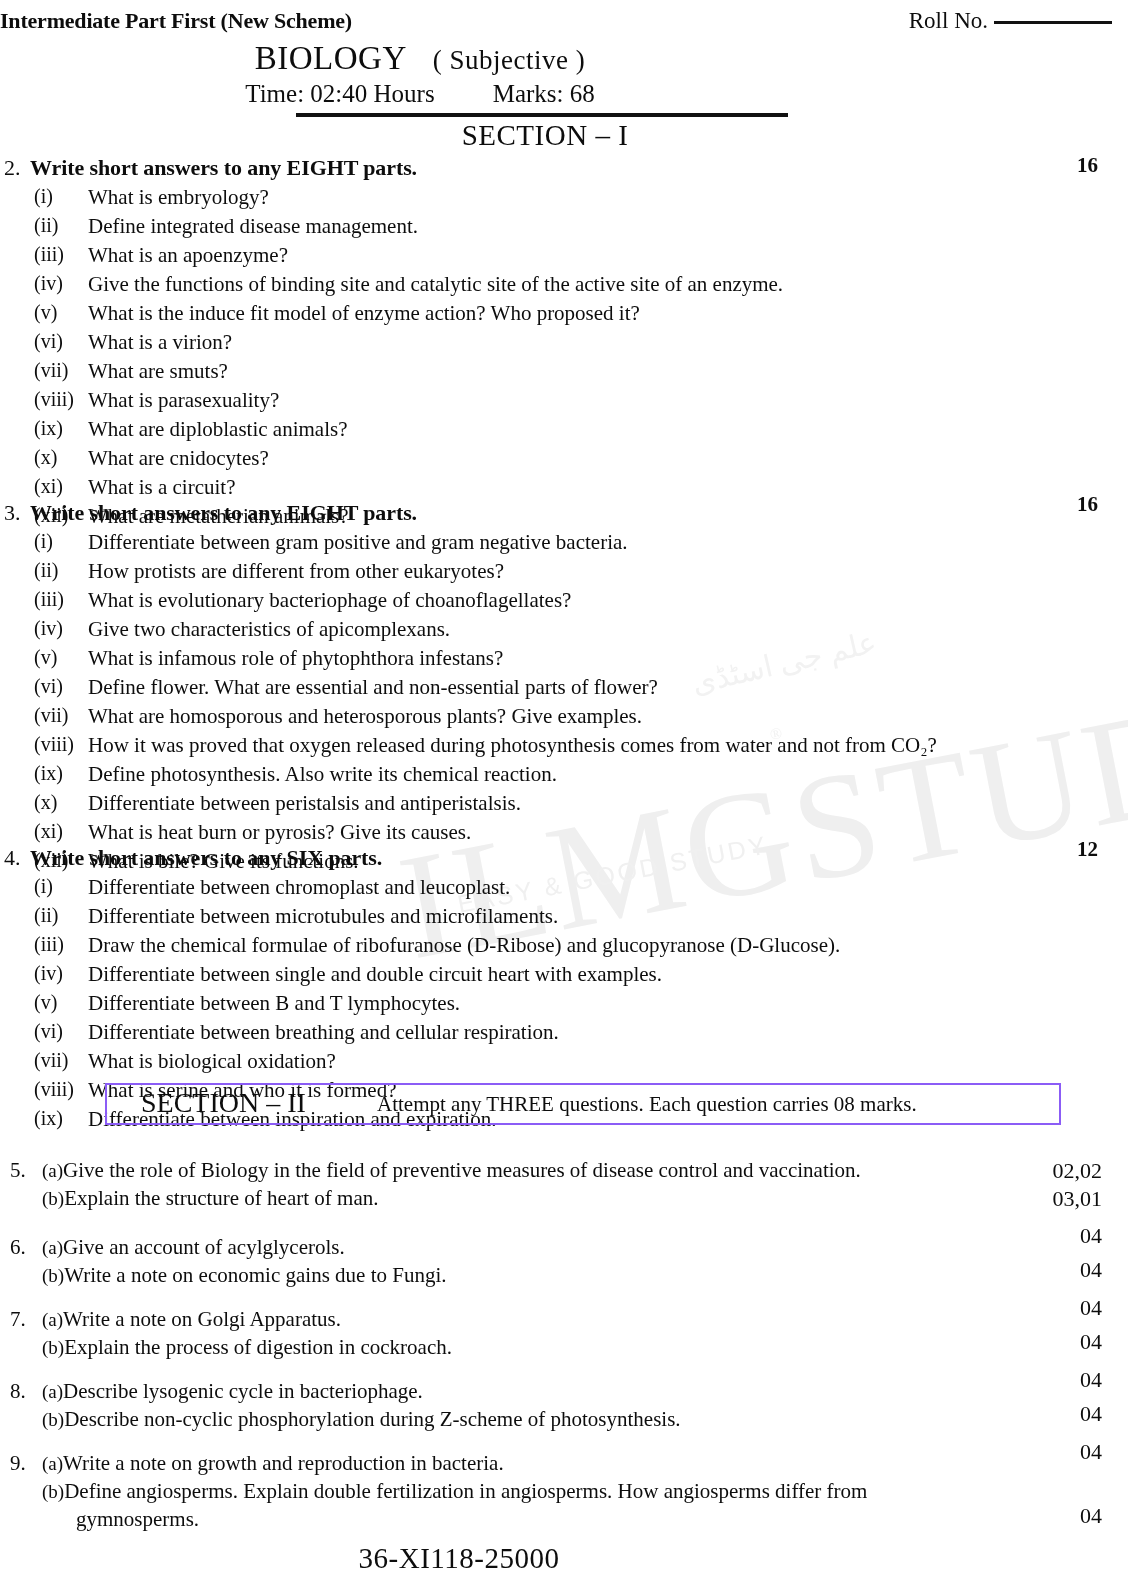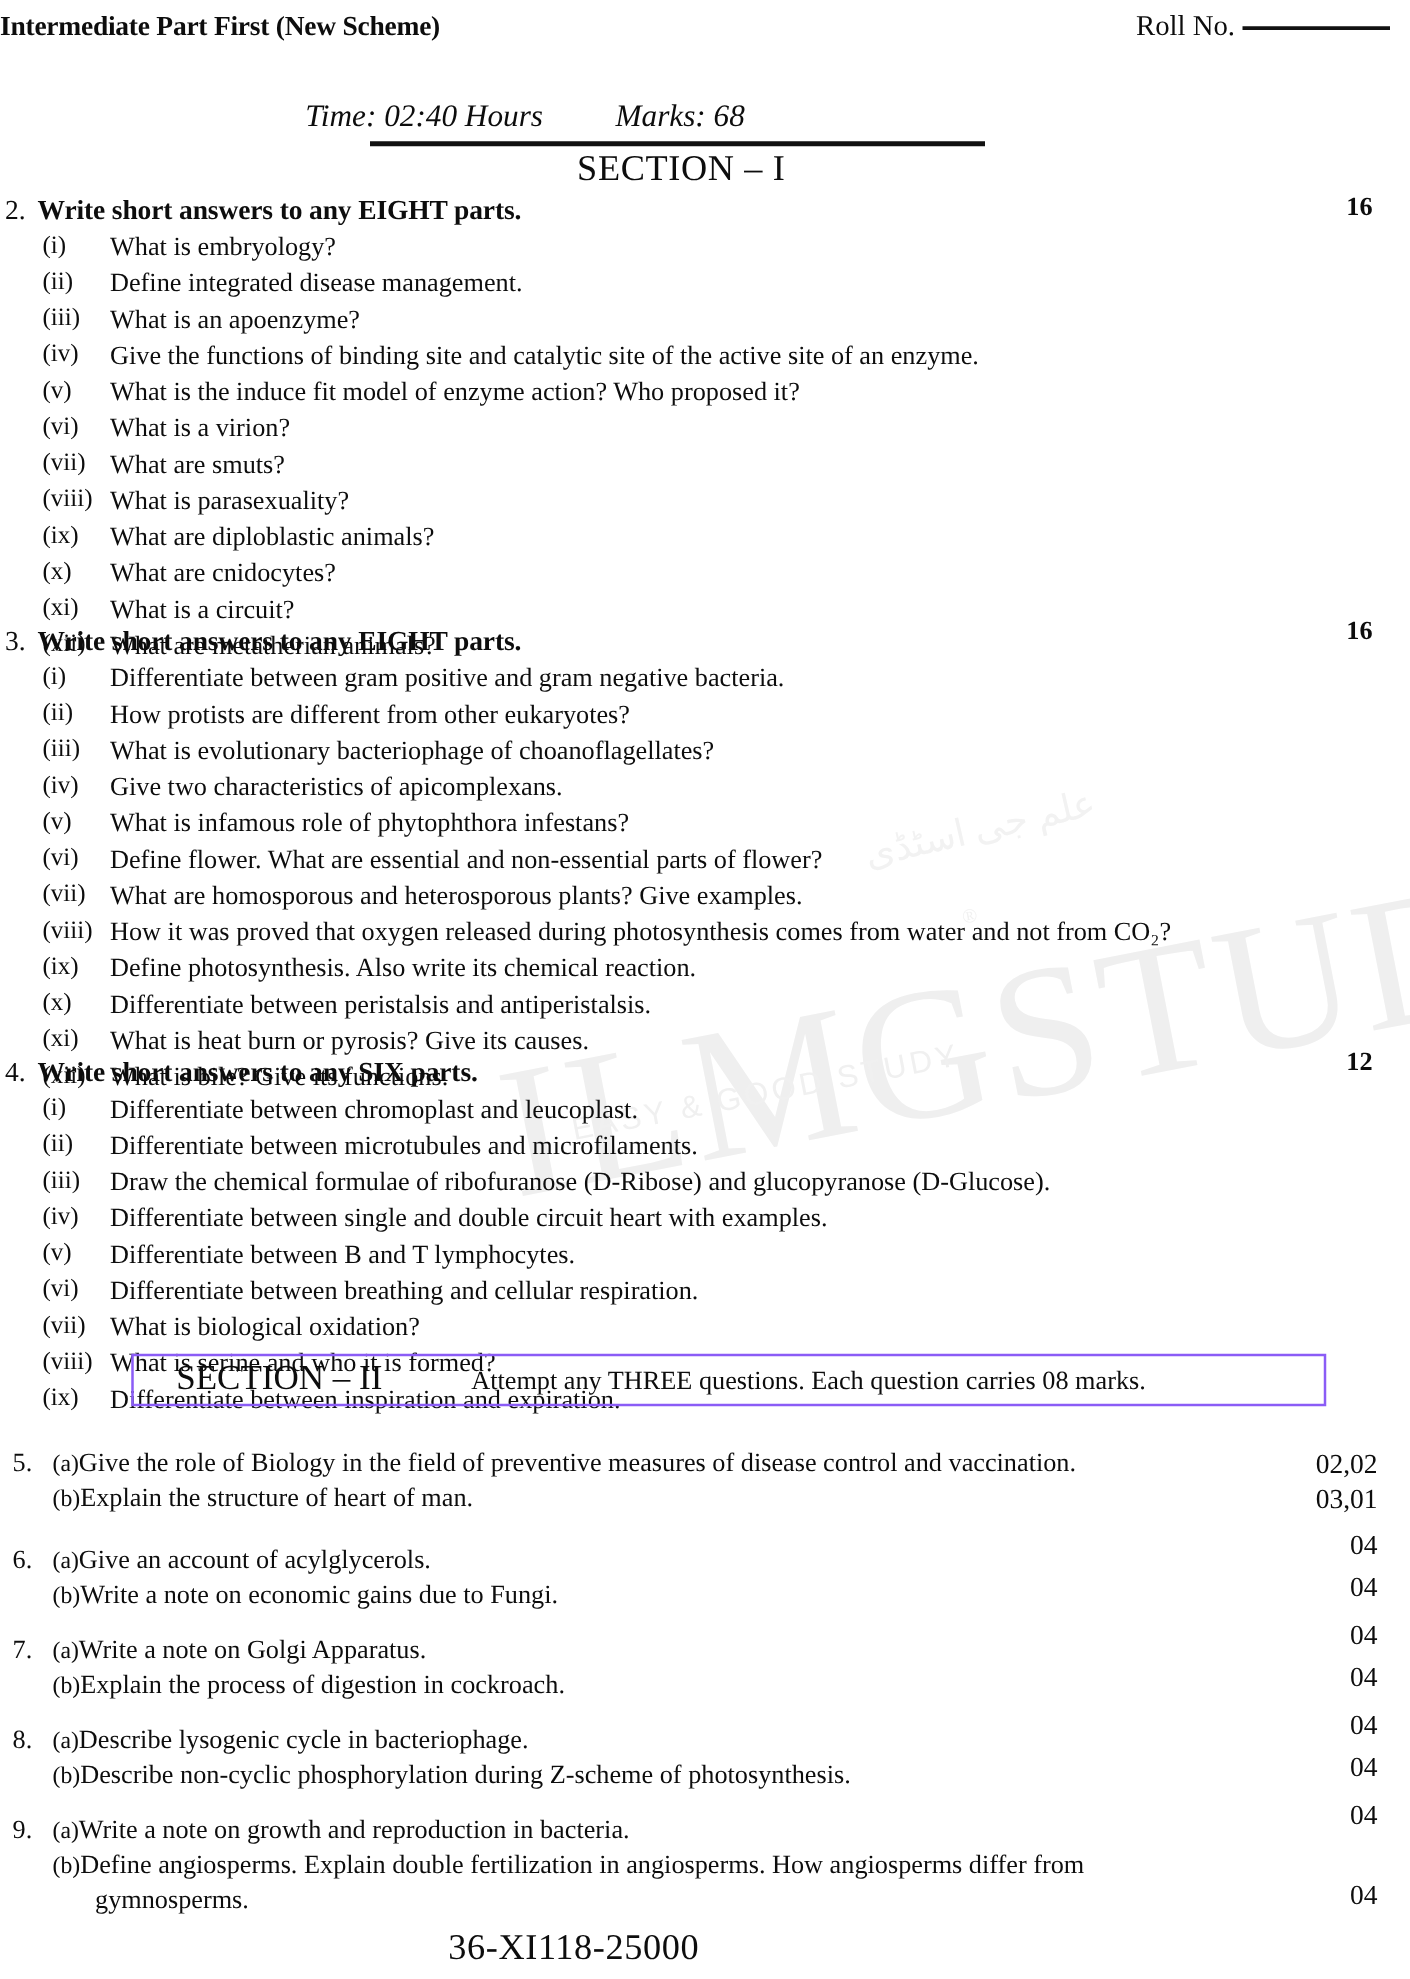--- a/index.html
+++ b/index.html
@@ -95,21 +95,20 @@
   .hdr-title .subjective {
     font-size: 27px;
     margin-left: 26px;
   }
   .hdr-line3 {
     position: absolute;
     left: 0; top: 80px;
     width: 840px;
     text-align: center;
     font-size: 25px;
-    font-style: italic;
   }
   .hdr-line3 .marks {
     margin-left: 58px;
   }
   .hdr-rule {
     position: absolute;
     left: 296px; top: 113px;
     width: 492px;
     height: 4px;
     background: #111;
@@ -230,20 +229,23 @@
   <div class="wm-big">ILMGSTUDY</div>
   <div class="wm-tag">EASY &amp; GOOD STUDY</div>
   <div class="wm-urdu">علم جی اسٹڈی</div>
   <div class="wm-reg">®</div>
 </div>
 
 <div id="page">
 
   <div class="hdr-line1">Intermediate Part First  (New Scheme)</div>
 
+  <div class="hdr-title">
+    <span>BIOLOGY</span><span class="subjective">( Subjective )</span>
+  </div>
 
   <div class="hdr-line3">
     <span>Time: 02:40 Hours</span><span class="marks">Marks: 68</span>
   </div>
 
   <div class="hdr-rule"></div>
 
   <div class="hdr-section1">SECTION – I</div>
 
   <div class="rollno">

